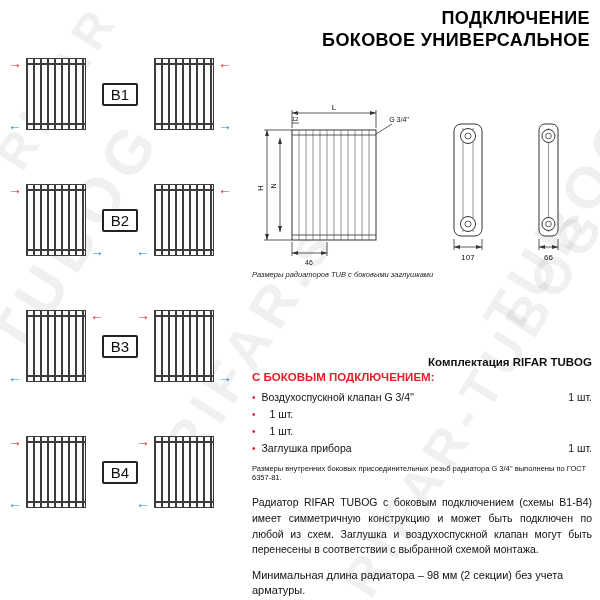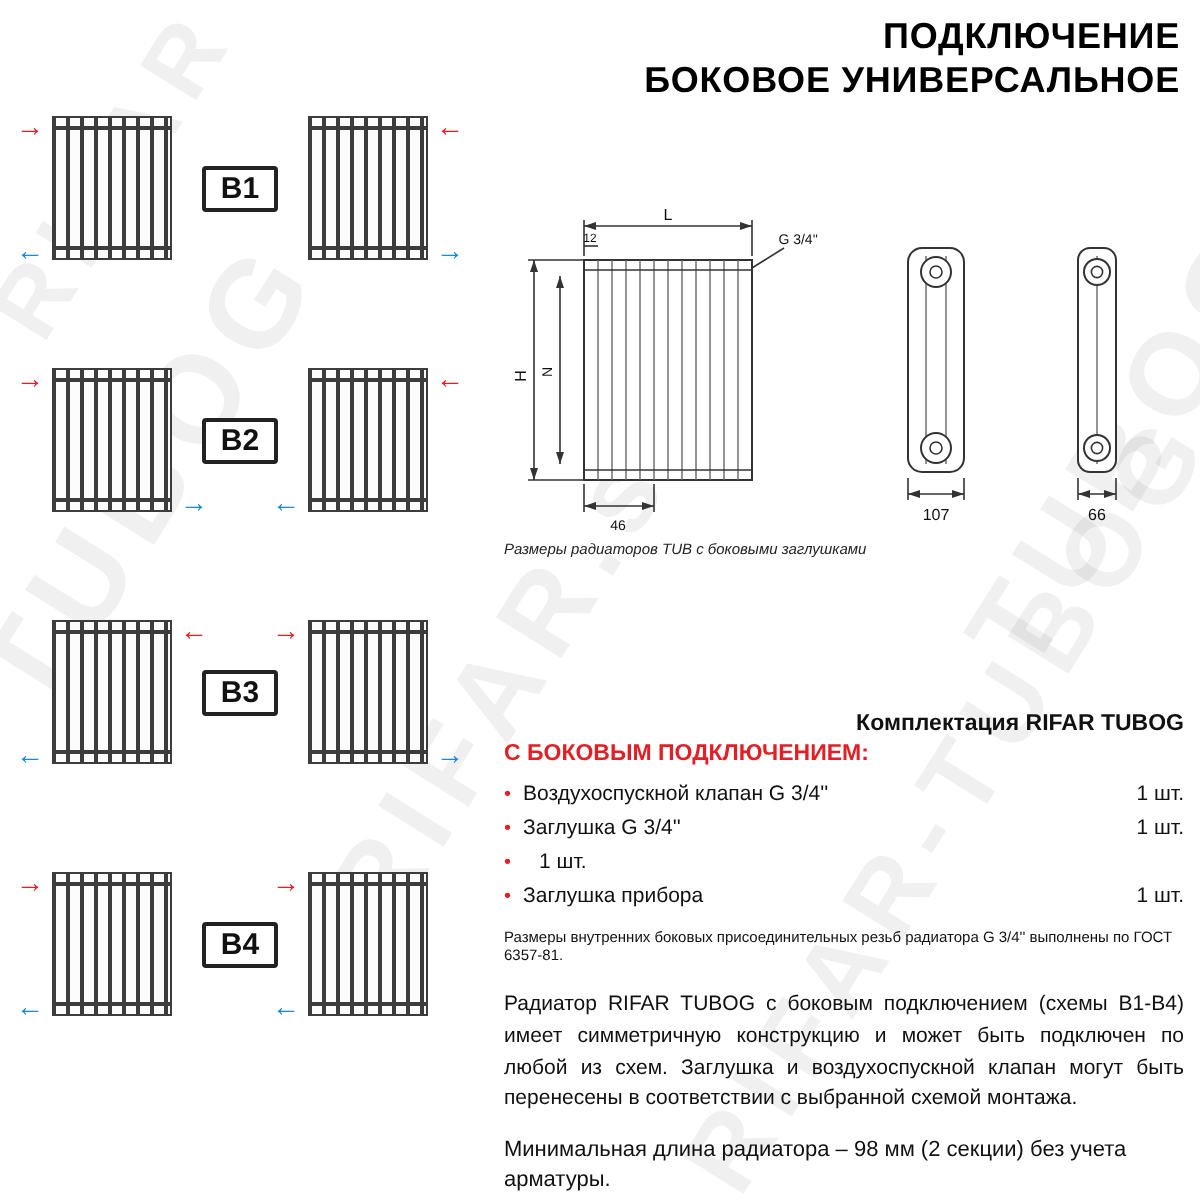--- a/index.html
+++ b/index.html
@@ -26,21 +26,21 @@
   .scheme-row{display:flex;align-items:center;justify-content:space-between;
               padding:0 20px;box-sizing:border-box;height:72px;margin-bottom:54px;}
   .rad-wrap{position:relative;width:60px;height:72px;}
   .radiator{width:60px;height:72px;box-sizing:border-box;border:1px solid #3c3c3c;position:relative;
             background:repeating-linear-gradient(90deg,#3c3c3c 0 1px,#fcfcfc 1px 6px,#3c3c3c 6px 7px);}
   .radiator::before,.radiator::after{content:"";position:absolute;left:0;right:0;height:2px;background:#3c3c3c;}
   .radiator::before{top:4px;} .radiator::after{bottom:4px;}
   .arr{position:absolute;font-size:14px;font-weight:bold;line-height:1;}
   .arr.tl{top:-2px;left:-18px;} .arr.bl{bottom:-2px;left:-18px;}
   .arr.tr{top:-2px;right:-18px;} .arr.br{bottom:-2px;right:-18px;}
-  .scheme-label{font-size:15px;font-weight:bold;border:2px solid #222;padding:1px 7px;
+  .scheme-label{font-size:15px;font-weight:normal;border:2px solid #222;padding:1px 7px;
                 border-radius:2px;background:#fff;}
 
   
   .front-svg{position:absolute;left:252px;top:98px;width:158px;height:172px;}
   .side-svg{position:absolute;left:420px;top:98px;width:165px;height:172px;}
   svg line,svg rect.body,svg circle,svg polyline{stroke:#333;}
   svg text{fill:#111;font-family:"Liberation Sans",sans-serif;}
   .dim{stroke:#333;stroke-width:0.8;fill:none;}
   .thin{stroke:#666;stroke-width:0.7;}
   .arrowhead{fill:#333;stroke:none;}
@@ -228,21 +228,20 @@
       <div class="kit-heading">Комплектация RIFAR TUBOG</div>
       <div class="kit-subheading">С БОКОВЫМ ПОДКЛЮЧЕНИЕМ:</div>
       <div class="kit-items">
         <div class="kit-item">
           <span class="bullet">•</span>
           <span class="kit-name">Воздухоспускной клапан G 3/4''</span>
           <span class="kit-qty">1 шт.</span>
         </div>
         <div class="kit-item">
           <span class="bullet">•</span>
-          <span class="kit-name">Заглушка G 3/4''</span>
           <span class="kit-qty">1 шт.</span>
         </div>
         <div class="kit-item">
           <span class="bullet">•</span>
           <span class="kit-qty">1 шт.</span>
         </div>
         <div class="kit-item">
           <span class="bullet">•</span>
           <span class="kit-name">Заглушка прибора</span>
           <span class="kit-qty">1 шт.</span>

